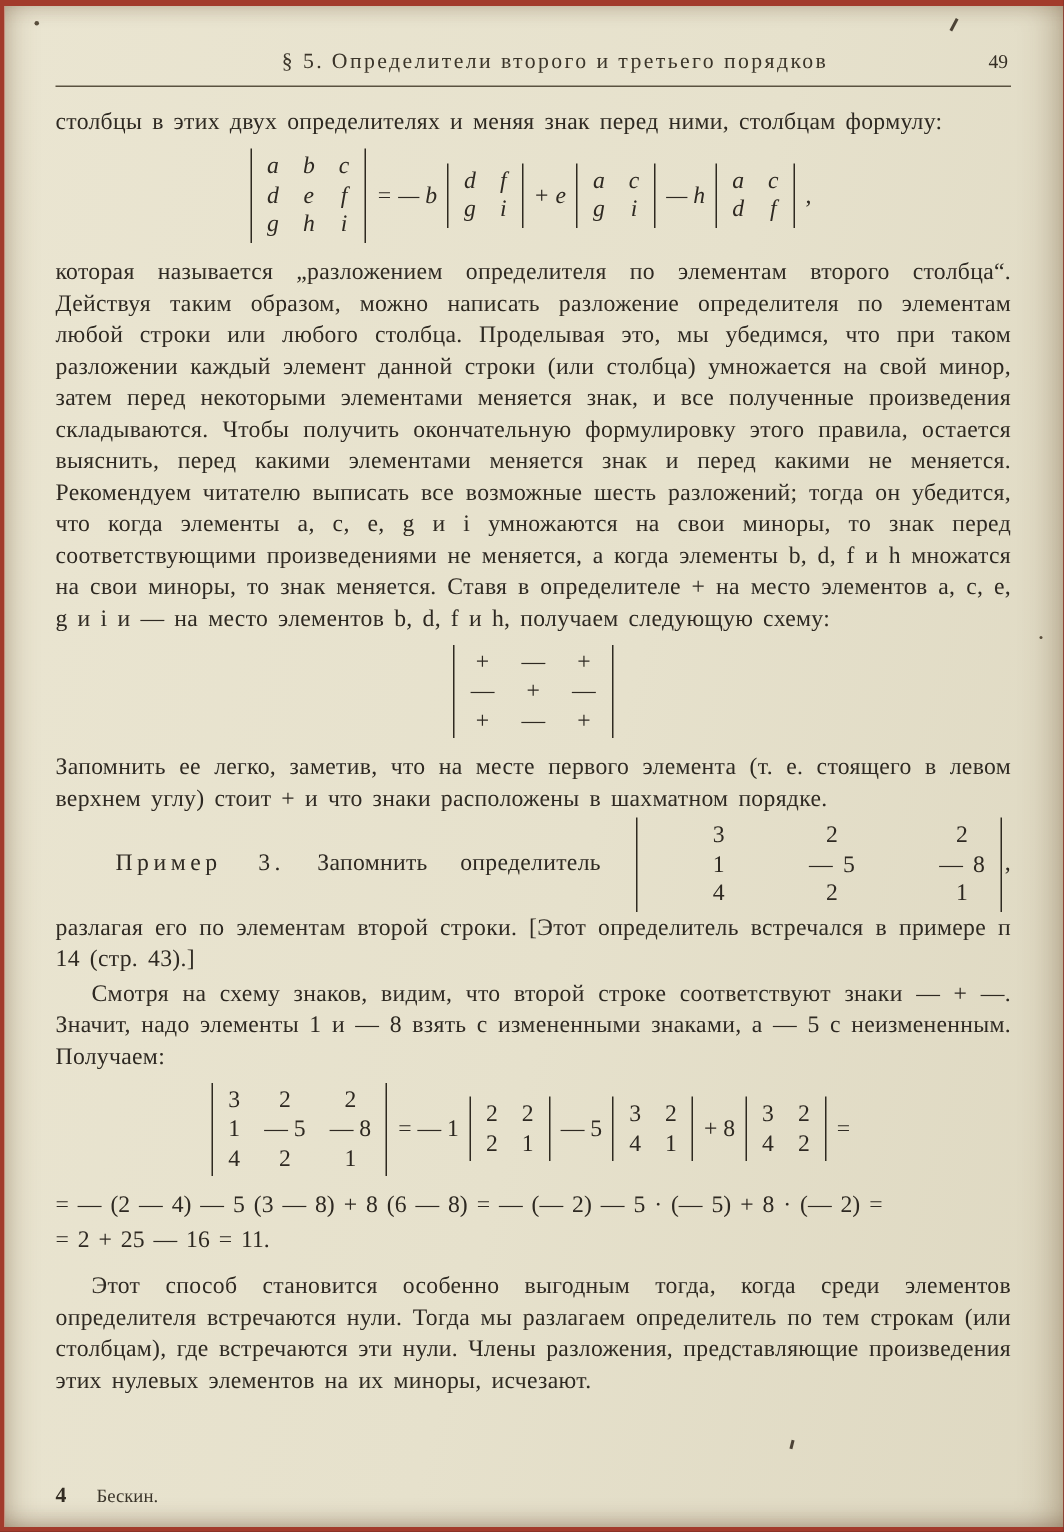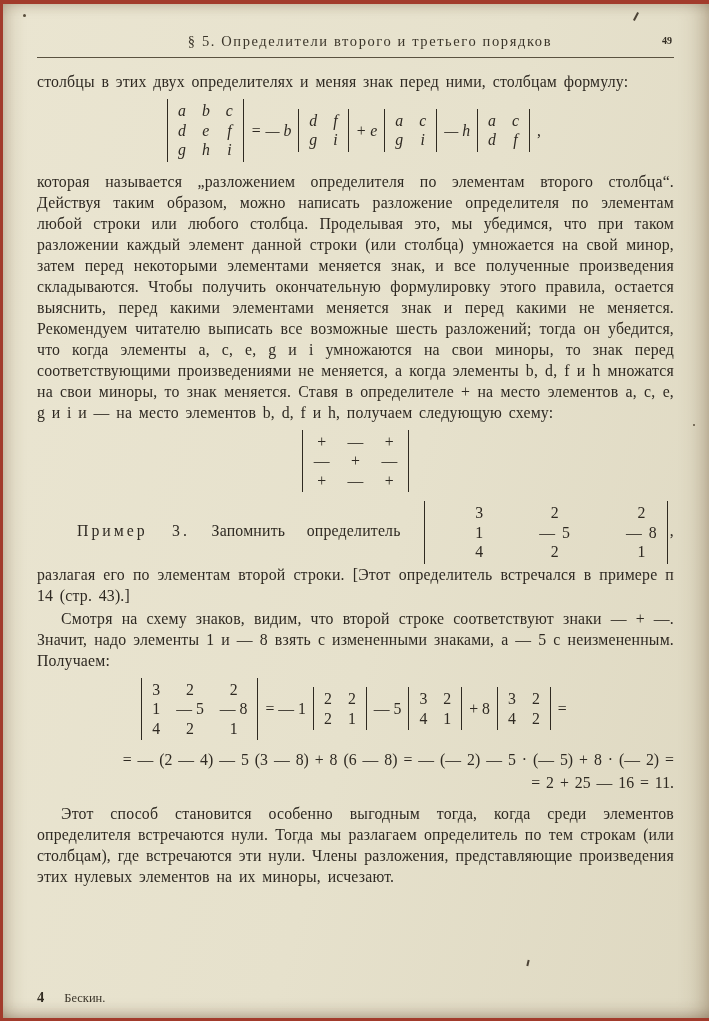--- a/index.html
+++ b/index.html
@@ -14,41 +14,41 @@
     color:#2e2922;
     box-shadow: inset 14px 0 20px -12px rgba(92,62,32,.35),
                 inset -16px 0 24px -12px rgba(92,62,32,.38),
                 inset 0 -12px 18px -12px rgba(92,52,32,.4),
                 inset 0 10px 14px -12px rgba(92,52,32,.25);
     overflow:hidden;
   }
   .content { position:absolute; left:34px; right:35px; top:26px; font-size:15.8px; line-height:21px; }
   .header { position:relative; text-align:center; height:22px; }
   .htitle { font-size:14.5px; letter-spacing:1.6px; color:#3b352a;margin-left:29px; }
-  .pagenum { position:absolute; right:2px; top:0; font-weight:bold; font-size:10px; color:#332d23; }
+  .pagenum { position:absolute; right:2px; top:0; font-weight:normal; font-size:13px; color:#332d23; }
   .rule { border-top:1px solid #5a5240; margin:5px 0 13px 0; }
   p { margin:0 0 2px 0; text-align:justify; word-spacing:2.5px; letter-spacing:.2px; }
   .ind  { text-indent:24px; }
   .bigind { text-indent:40px; }
   .noind { text-indent:0; }
   .spaced { letter-spacing:3px; }
   .formula { display:flex; align-items:center; justify-content:center; margin:7px 0 9px 0; }
   .op { padding:0 5px; white-space:nowrap; }
   .op.it { font-style:italic; }
   .det {
     display:inline-table; border-collapse:separate; border-spacing:0;
     border-left:1.5px solid #2f2a21; border-right:1.5px solid #2f2a21;
     padding:2px 2px; margin:0 2px; vertical-align:middle;
   }
   .det .r { display:table-row; }
   .det .c { display:table-cell; padding:0 8px; text-align:center; line-height:19.5px; white-space:nowrap; }
   .det.it .c { font-style:italic; }
   .det.scheme .c { padding:0 9px; }
   p .det { display:inline-table; }
-  .eqline { text-align:right; margin:2px 0; word-spacing:2px; }
+  .eqline { text-align:left; margin:2px 0; word-spacing:2px; }
   .footer { position:absolute; left:34px; bottom:12px;font-family:Liberation Serif, serif; }
   .sig-num { font-weight:bold; font-size:14.5px; margin-right:16px; color:#332d23; }
   .sig-name { font-size:12.5px; color:#3b352a; }
   .speck { position:absolute; background:#584d3b; border-radius:50%; }
   .tick  { position:absolute; background:#4c4336; }
 </style>
 </head>
 <body>
 
 <div class="scan">
@@ -138,20 +138,21 @@
               <span class="c">—</span>
             </span>
             <span class="r">
               <span class="c">+</span>
               <span class="c">—</span>
               <span class="c">+</span>
             </span>
           </span>
       </div>
 
+      <p class="noind">Запомнить ее легко, заметив, что на месте первого элемента (т. е. стоящего в левом верхнем углу) стоит + и что знаки расположены в шахматном порядке.</p>
 
       <p class="bigind"><span class="spaced">Пример 3.</span><span> Запомнить определитель </span><span class="det"><span class="r">
               <span class="c">3</span>
               <span class="c">2</span>
               <span class="c">2</span>
             </span><span class="r">
               <span class="c">1</span>
               <span class="c">— 5</span>
               <span class="c">— 8</span>
             </span><span class="r">

